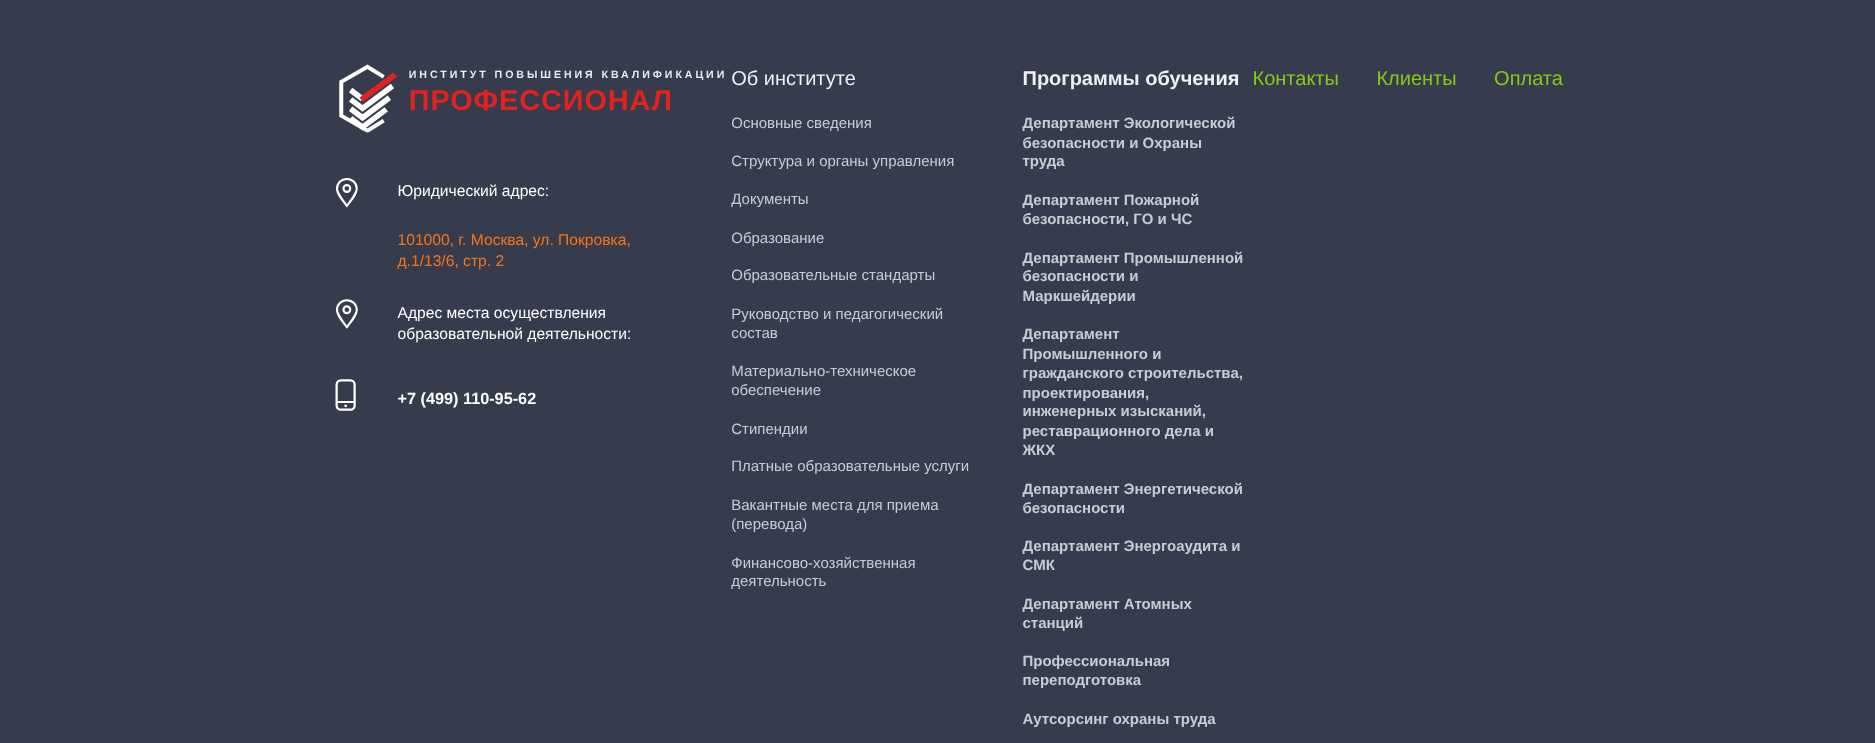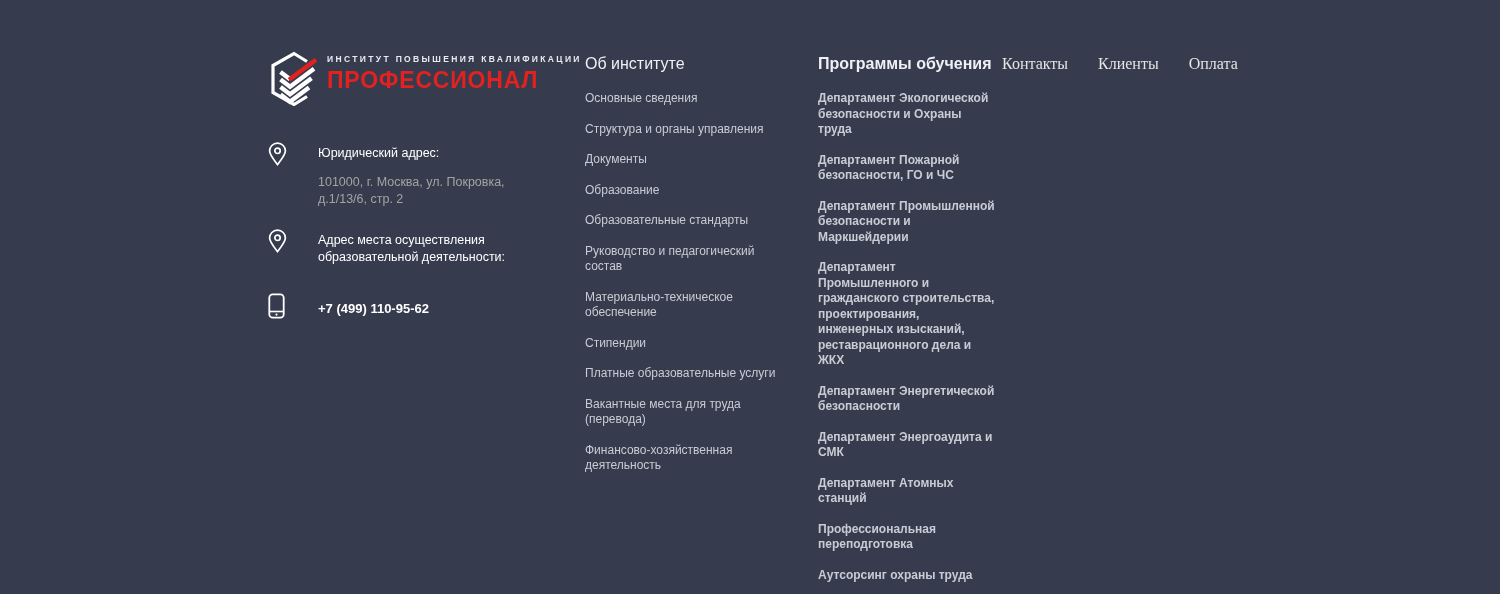--- a/index.html
+++ b/index.html
@@ -41,24 +41,24 @@
   .contact-row { position: relative; margin-bottom: 24px; }
   .c-icon { position: absolute; left: -50px; top: -3px; display: block; }
   .c-label {
     font-size: 12.5px;
     font-weight: normal;
     color: #ffffff;
     line-height: 17px;
     max-width: 190px;
   }
   .c-value {
-    margin-top: 12px;
+    margin-top: 22px;
     font-size: 12.5px;
     line-height: 17px;
-    color: #a3a3a3;
+    color: #f97316;
     max-width: 190px;
   }
   .phone-row { margin-top: 30px; }
   .c-phone {
     font-size: 13px;
     font-weight: bold;
     color: #ffffff;
     line-height: 16px;
     padding-top: 5px;
     cursor: pointer;
@@ -79,26 +79,25 @@
     font-size: 12px;
     line-height: 15.5px;
     color: #c8ccd4;
     margin-bottom: 15px;
     cursor: pointer;
   }
   
   .top-nav { display: flex; margin-top: 4px; flex: none; }
   .nav-item {
     font-size: 16px;
-    color: #e5e5e5;
+    color: #84cc16;
     line-height: 20px;
     margin-right: 30px;
     white-space: nowrap;
     cursor: pointer;
-    font-family: Liberation Serif, serif;
   }
   svg { display: block; }
 </style>
 </head>
 <body>
 
 <div class="footer">
 
   <div class="col-left">
     <a class="logo">
@@ -170,21 +169,21 @@
         <li class="link-item">Образовательные стандарты</li>
 
         <li class="link-item">Руководство и педагогический состав</li>
 
         <li class="link-item">Материально-техническое обеспечение</li>
 
         <li class="link-item">Стипендии</li>
 
         <li class="link-item">Платные образовательные услуги</li>
 
-        <li class="link-item">Вакантные места для труда (перевода)</li>
+        <li class="link-item">Вакантные места для приема (перевода)</li>
 
         <li class="link-item">Финансово-хозяйственная деятельность</li>
       </ul>
   </div>
 
   <div class="menu-col col-programs">
     <div class="col-title">Программы обучения</div>
     <ul class="link-list">
 
         <li class="link-item">Департамент Экологической безопасности и Охраны труда</li>

